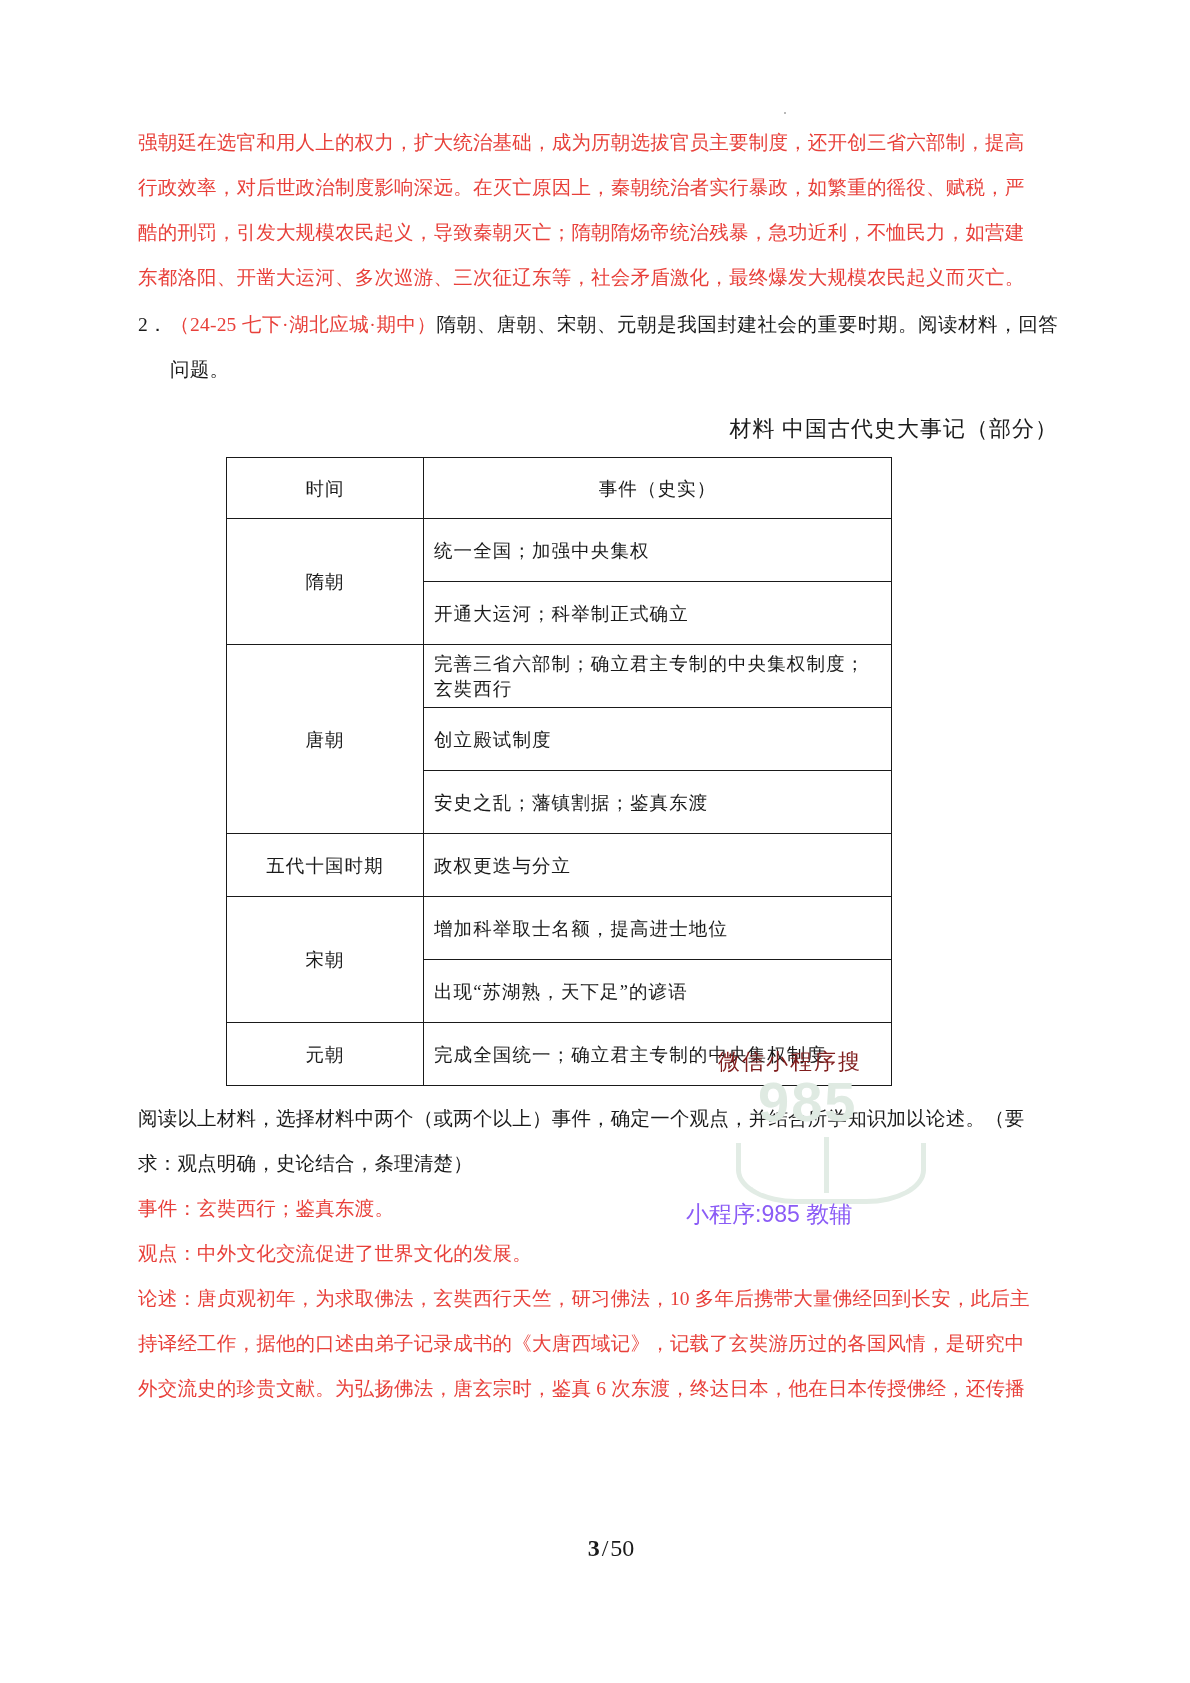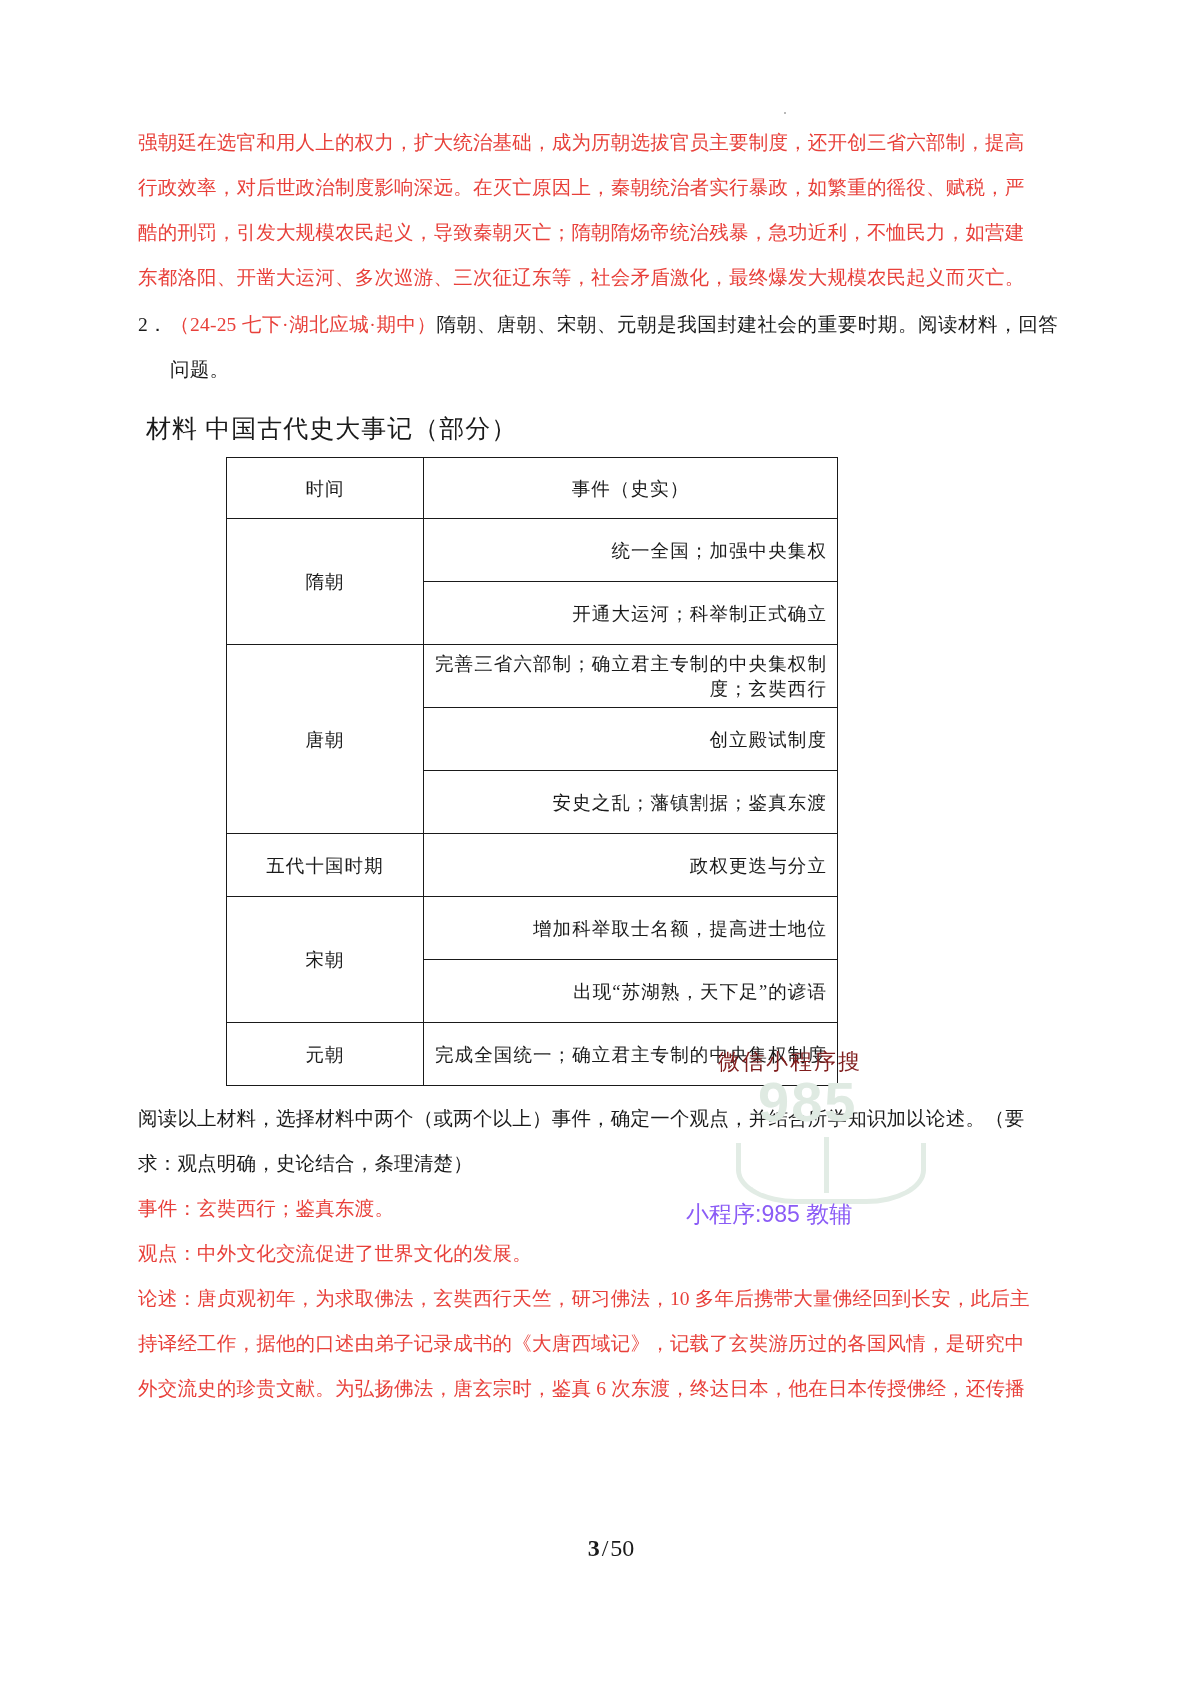--- a/index.html
+++ b/index.html
@@ -58,52 +58,53 @@
     position: absolute;
     left: 0;
     top: 0;
     font-size: 19.5px;
     line-height: 45px;
     color: #1a1a1a;
   }
 
   
   .material-line {
-    font-size: 25px;
+    font-size: 22px;
     line-height: 45px;
     color: #1a1a1a;
     margin: 14px 0 6px 8px;
     letter-spacing: 1px;
+    text-align: right;
   }
 
   
   .tbl-wrap {
     margin: 6px 0 0 88px;
     position: relative;
   }
   table.evt {
     border-collapse: collapse;
-    width: 612px;
+    width: 666px;
     table-layout: fixed;
   }
   table.evt td {
     border: 1.6px solid #1a1a1a;
     font-size: 18.5px;
     color: #1a1a1a;
     letter-spacing: 1.1px;
     padding: 0 10px;
     vertical-align: middle;
     background: transparent;
   }
   td.c-time {
     width: 176px;
     text-align: center;
   }
   td.c-evt {
-    text-align: right;
+    text-align: left;
     padding-left: 14px;
   }
   td.c-evt.center { text-align: center; }
   tr.hdr td { height: 60px; }
   tr.r td { height: 62px; }
 
   
   .wm {
     position: absolute;
     left: 470px;

